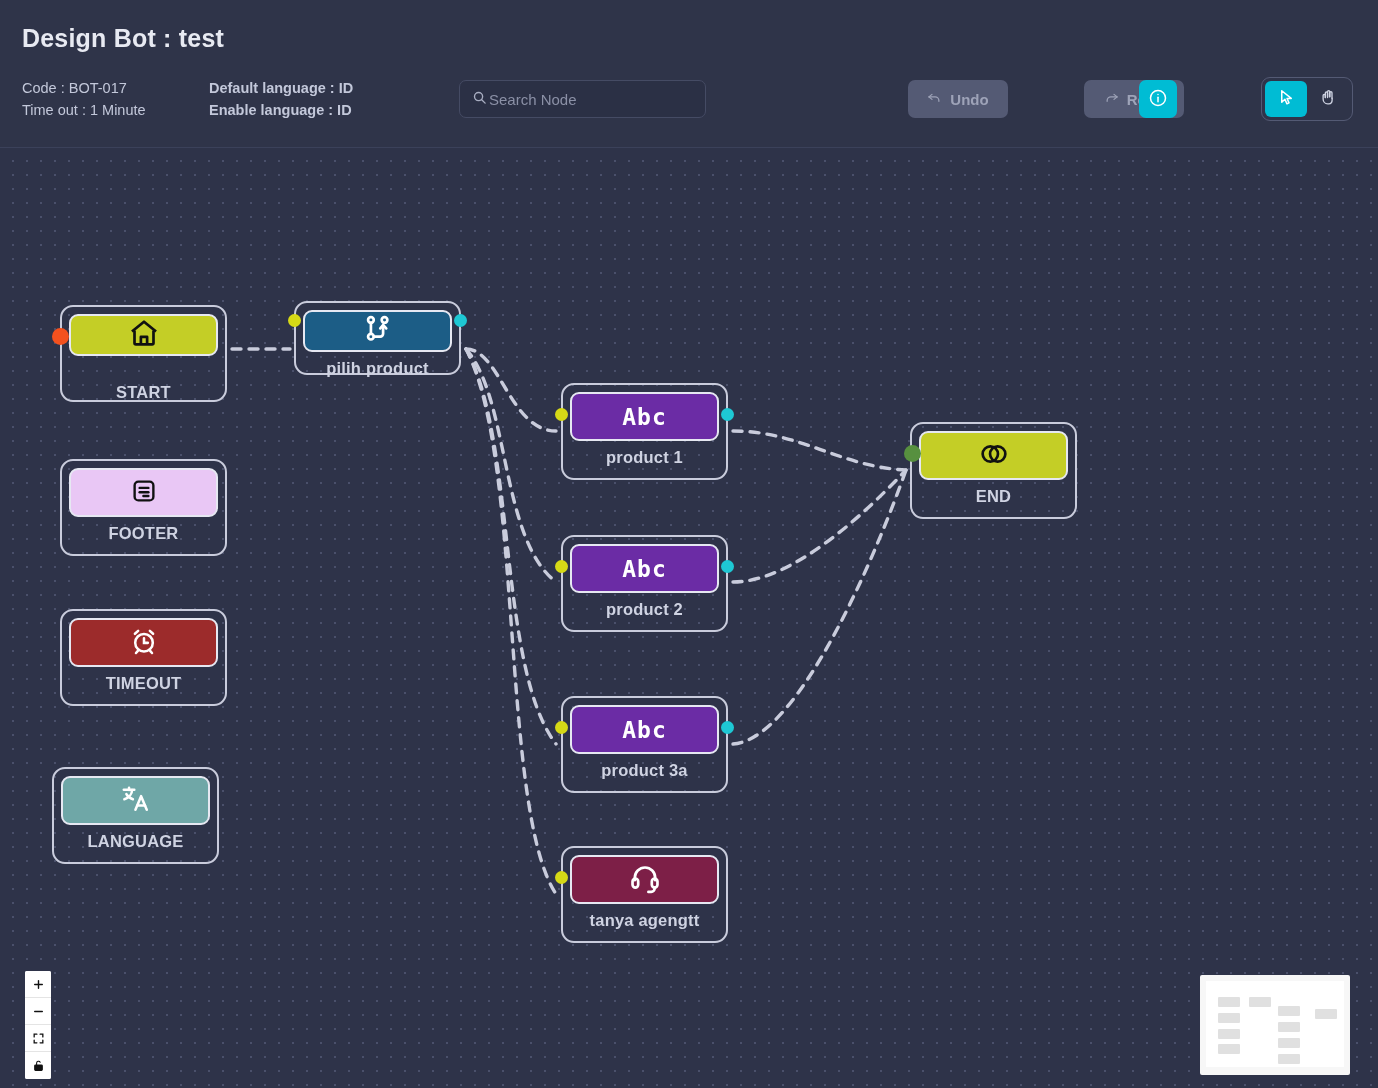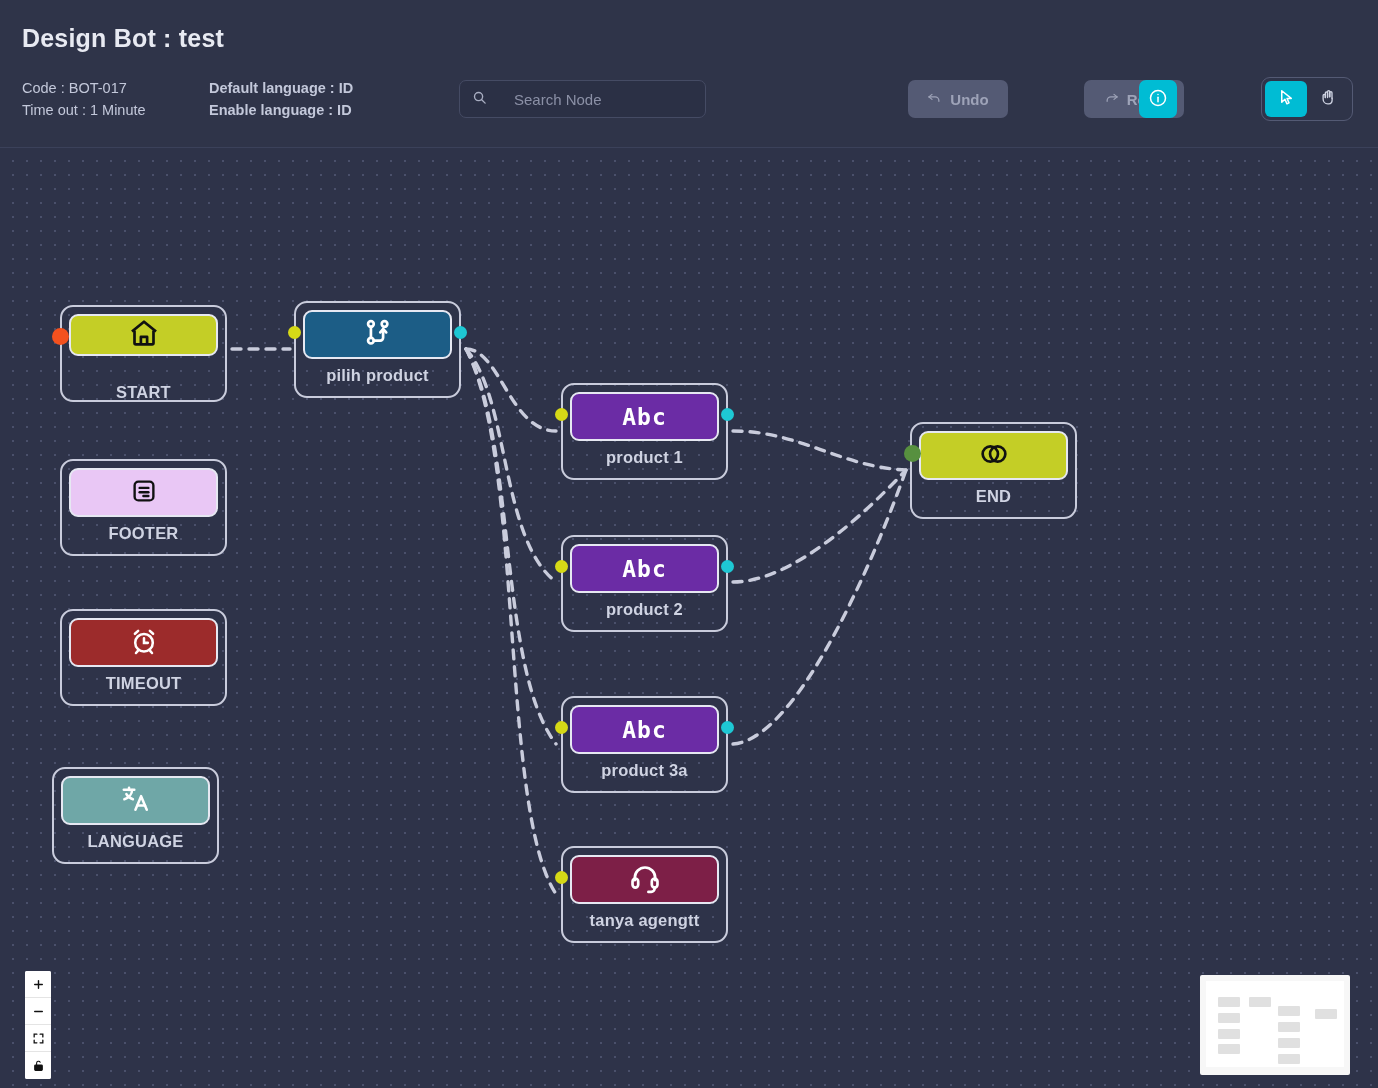--- a/index.html
+++ b/index.html
@@ -26,21 +26,21 @@
   .meta-col { position: absolute; font-size: 14.5px; color: #c3c8da; line-height: 22px; }
   .meta-col.c1 { left: 22px; top: 77px; }
   .meta-col.c2 { left: 209px; top: 77px; font-weight: bold; }
 
   .search-box {
     position: absolute; left: 459px; top: 80px;
     width: 247px; height: 38px;
     background: #2b3045;
     border: 1px solid #454b64;
     border-radius: 7px;
-    display: flex; align-items: center; gap: 27px;
+    display: flex; align-items: center; gap: 2px;
     padding: 0 12px;
   }
   .search-input {
     flex: 1; background: transparent; border: none; outline: none;
     font-family: "Liberation Sans", sans-serif;
     font-size: 15px; color: #e2e5ef;
   }
   .search-input::placeholder { color: #8b90a6; }
 
   .btn {
@@ -288,21 +288,21 @@
             <path d="M9.2 5.6c0 2.8-2.1 5.6-5.4 6.6"></path>
             <path d="M5.2 8.6c1 1.8 2.6 3 4.6 3.6"></path>
             <path d="M11.6 19.6 15.6 10l4 9.6"></path>
             <path d="M13 16.6h5.3"></path>
           </svg>
         </span>
       </div>
       <div class="node-label">LANGUAGE</div>
     </div>
 
-    <div class="node" style="left:294px; top:152px; width:167px; height:97px;">
+    <div class="node" style="left:294px; top:152px; width:167px; height:74px;">
       <div class="node-body" style="background:#1c5d86;">
         <span>
           <svg width="34" height="34" viewBox="0 0 24 24" fill="none" stroke="#fff" stroke-width="1.9" stroke-linecap="round" stroke-linejoin="round">
             <circle cx="7" cy="5.6" r="2"></circle>
             <circle cx="7" cy="17.4" r="2"></circle>
             <circle cx="16.6" cy="5.6" r="2"></circle>
             <path d="M7 7.6v7.8"></path>
             <path d="M9 17.4h4.6a2 2 0 0 0 2-2V9.4"></path>
             <path d="M13.6 11.6 15.6 9.2l2.2 2.4"></path>
           </svg>

